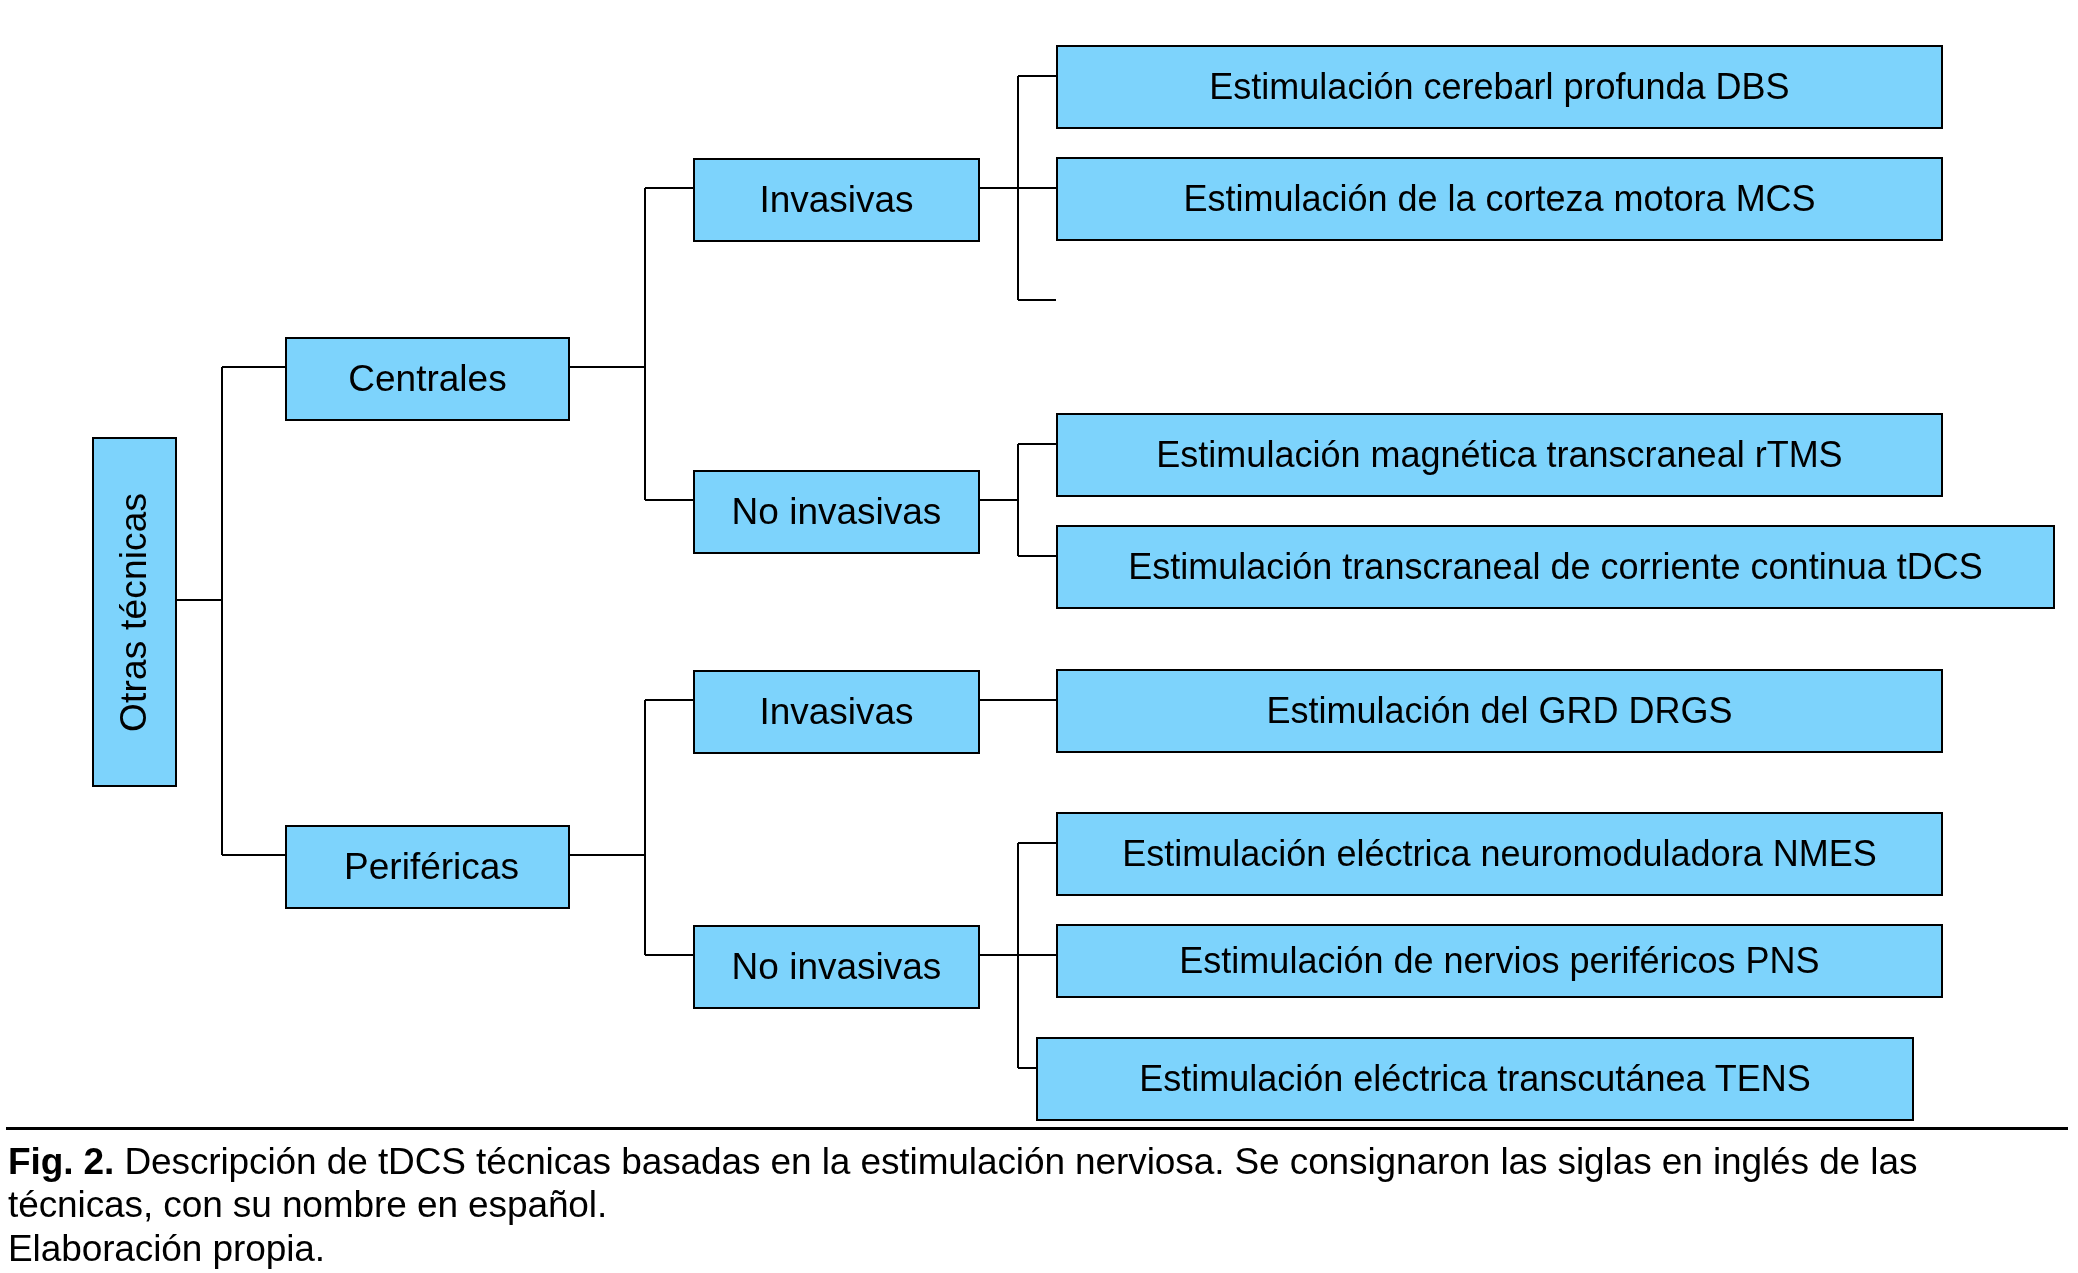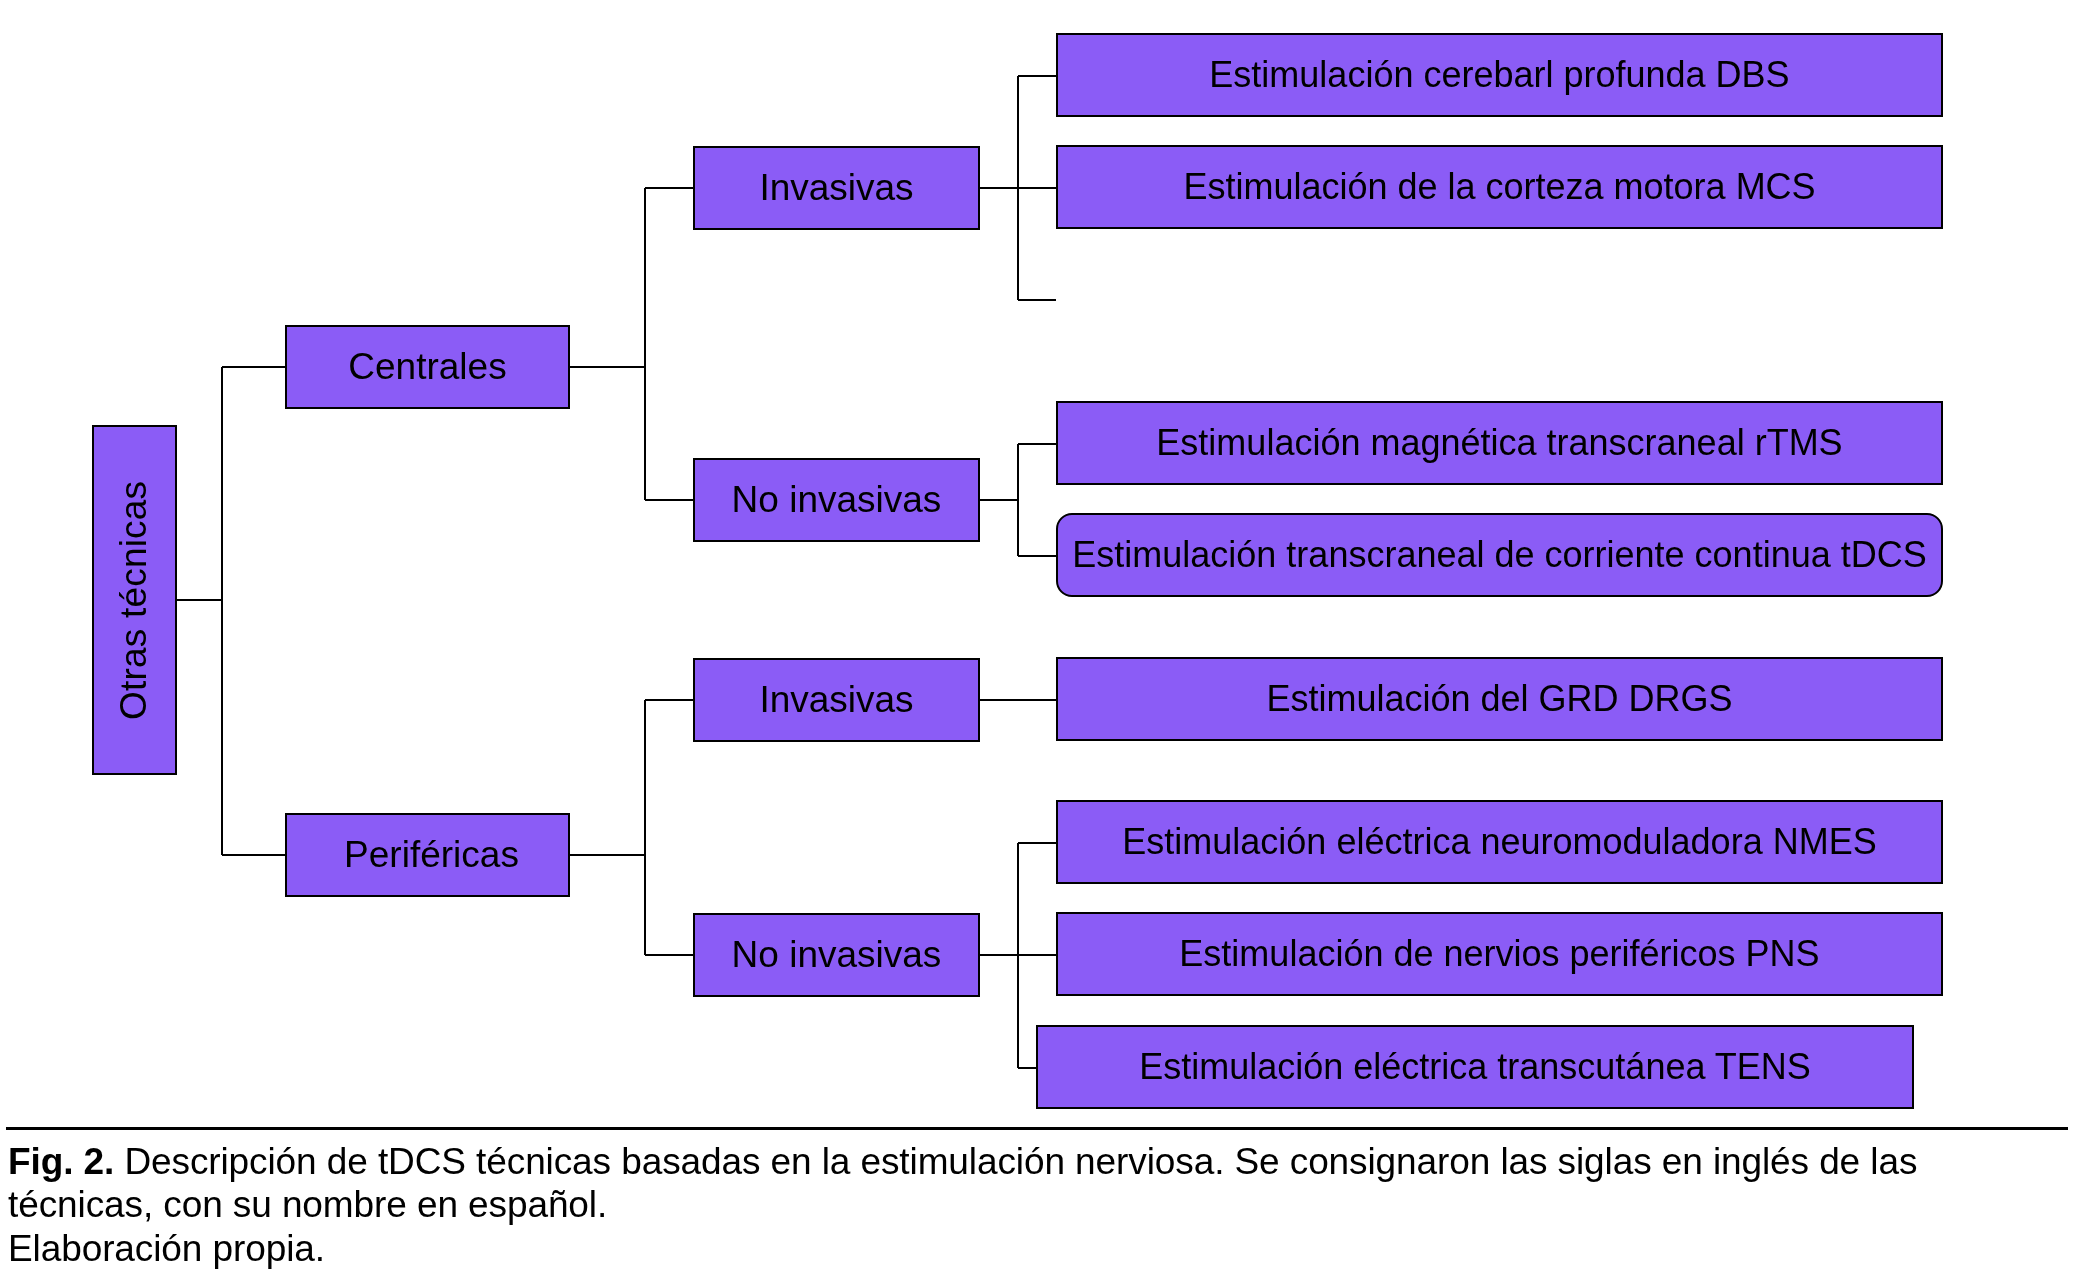--- a/index.html
+++ b/index.html
@@ -33,26 +33,27 @@
     top: 0;
     width: 2078px;
     height: 1128px;
     pointer-events: none;
   }
 
   .node {
     position: absolute;
     box-sizing: border-box;
     border: 2.4px solid #000000;
-    background: #8b5cf6;
+    background: #7dd3fc;
     display: flex;
     align-items: center;
     justify-content: center;
     text-align: right;
     line-height: 1.1;
+    margin-top: 12px;
   }
 
   .node-root {
     writing-mode: vertical-rl;
     transform: rotate(180deg);
     font-size: 37px;
     letter-spacing: 0.2px;
   }
   .node-l2 {
     font-size: 37px;
@@ -146,27 +147,27 @@
 
     <div class="node node-l3" style="left:693px; top:913px; width:287px; height:84px;">No invasivas</div>
 
     <div class="node node-leaf" style="left:1056px; top:33px; width:887px; height:84px;">Estimulación cerebarl profunda DBS</div>
 
     <div class="node node-leaf" style="left:1056px; top:145px; width:887px; height:84px;">Estimulación de la corteza motora MCS</div>
 
 
     <div class="node node-leaf" style="left:1056px; top:401px; width:887px; height:84px;">Estimulación magnética transcraneal rTMS</div>
 
-    <div class="node node-leaf" style="left:1056px; top:513px; width:887px; height:84px;border-radius:16px;">Estimulación transcraneal de corriente continua tDCS</div>
+    <div class="node node-leaf" style="left:1056px; top:513px; width:999px; height:84px;">Estimulación transcraneal de corriente continua tDCS</div>
 
     <div class="node node-leaf" style="left:1056px; top:657px; width:887px; height:84px;">Estimulación del GRD DRGS</div>
 
     <div class="node node-leaf" style="left:1056px; top:800px; width:887px; height:84px;">Estimulación eléctrica neuromoduladora NMES</div>
 
-    <div class="node node-leaf" style="left:1056px; top:912px; width:887px; height:84px;">Estimulación de nervios periféricos PNS</div>
+    <div class="node node-leaf" style="left:1056px; top:912px; width:887px; height:74px;">Estimulación de nervios periféricos PNS</div>
 
     <div class="node node-leaf" style="left:1036px; top:1025px; width:878px; height:84px;">Estimulación eléctrica transcutánea TENS</div>
 
   </div>
 
   <div id="caption-rule"></div>
 
   <div id="caption"><span class="figlabel">Fig. 2.</span><span> Descripción de tDCS técnicas basadas en la estimulación nerviosa. Se consignaron las siglas en inglés de las técnicas, con su nombre en español.</span><br><span>Elaboración propia.</span></div>
 
 </div>

